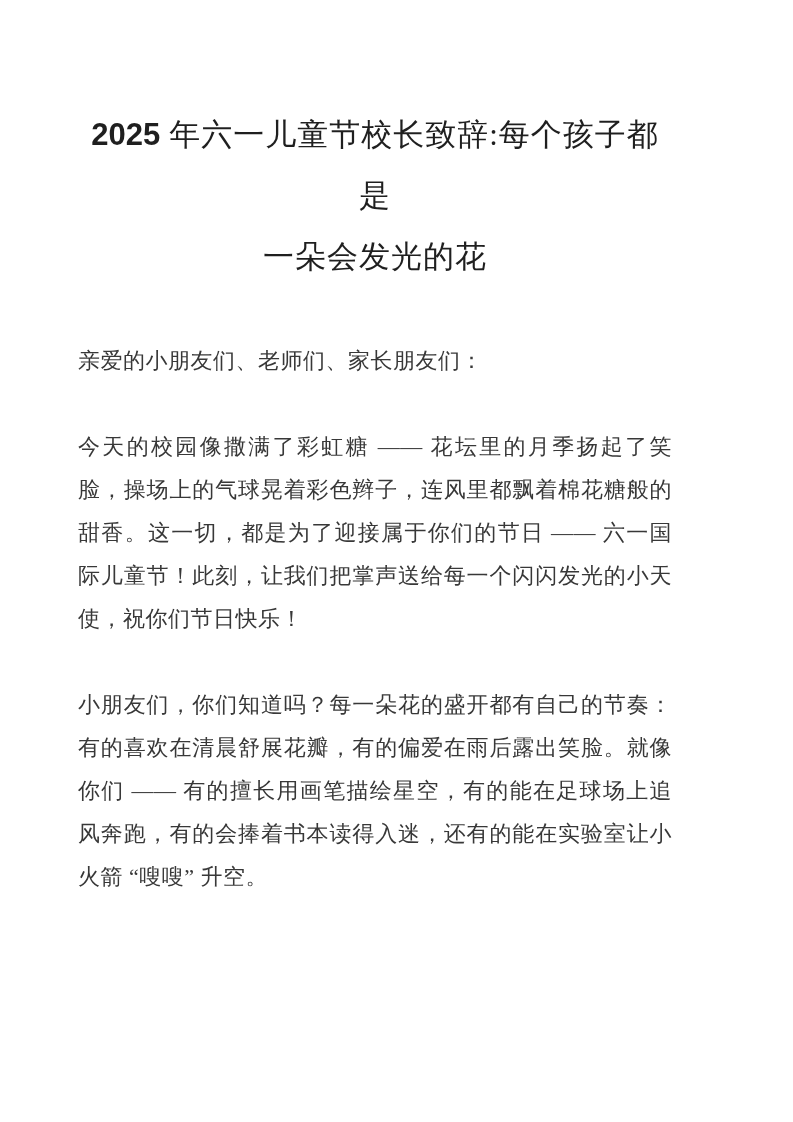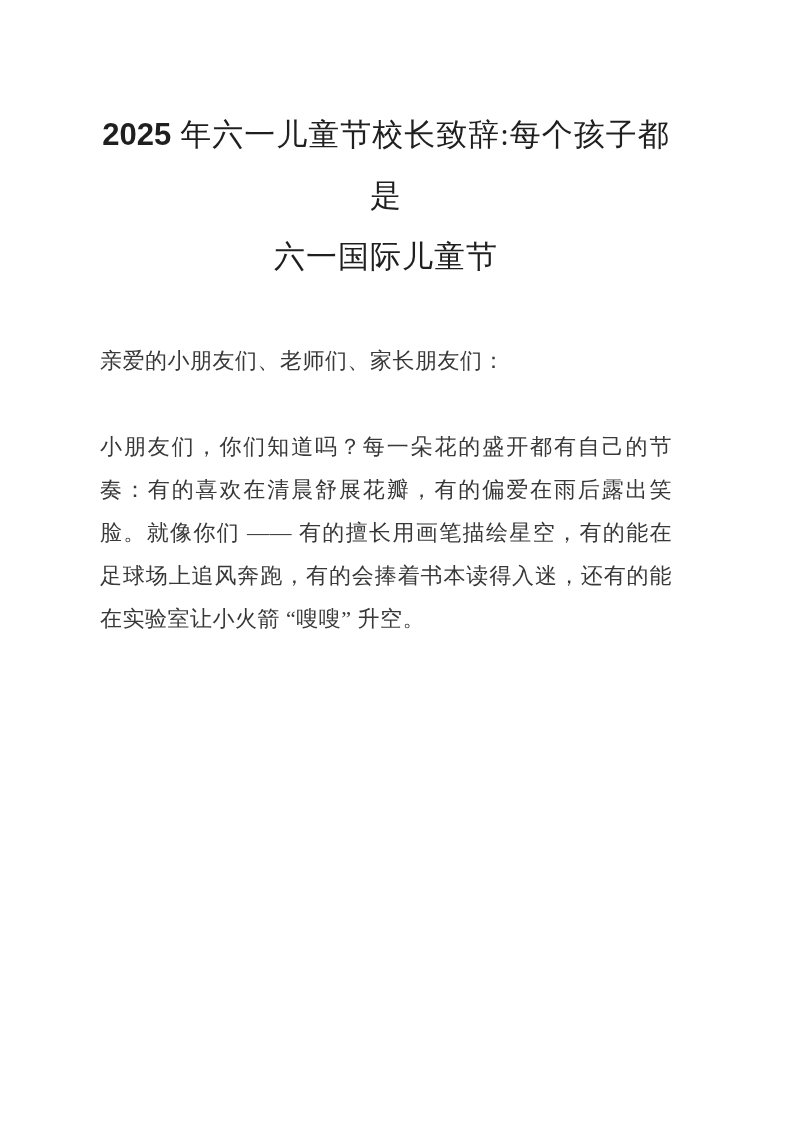--- a/index.html
+++ b/index.html
@@ -7,21 +7,21 @@
     padding: 0;
     background: #ffffff;
   }
   .page {
     position: relative;
     width: 793px;
     height: 1122px;
     margin: 0 auto;
     background: #ffffff;
     box-sizing: border-box;
-    padding: 104px 121px 0 100px;
+    padding: 104px 121px 0 78px;
     overflow: hidden;
     font-family: "Liberation Serif", "DejaVu Serif", serif;
     color: #383838;
     border-radius: 19px;
   }
   .doc-title {
     margin: 0 0 52px 0;
     font-size: 31px;
     font-weight: 400;
     line-height: 61px;
@@ -50,23 +50,24 @@
 </style>
 </head>
 <body>
 
 <div class="page">
 
   <h1 class="doc-title">
     <div>
       <span class="year-num">2025</span><span>年六一儿童节校长致辞:每个孩子都是</span>
     </div>
-    <div>六一国际儿童节</div>
+    <div>一朵会发光的花</div>
   </h1>
 
   <p class="para">亲爱的小朋友们、老师们、家长朋友们：</p>
 
 
+  <p class="para">今天的校园像撒满了彩虹糖 —— 花坛里的月季扬起了笑脸，操场上的气球晃着彩色辫子，连风里都飘着棉花糖般的甜香。这一切，都是为了迎接属于你们的节日 —— 六一国际儿童节！此刻，让我们把掌声送给每一个闪闪发光的小天使，祝你们节日快乐！</p>
 
 
   <p class="para">小朋友们，你们知道吗？每一朵花的盛开都有自己的节奏：有的喜欢在清晨舒展花瓣，有的偏爱在雨后露出笑脸。就像你们 —— 有的擅长用画笔描绘星空，有的能在足球场上追风奔跑，有的会捧着书本读得入迷，还有的能在实验室让小火箭 “嗖嗖” 升空。</p>
 
 </div>
 
 </body></html>

